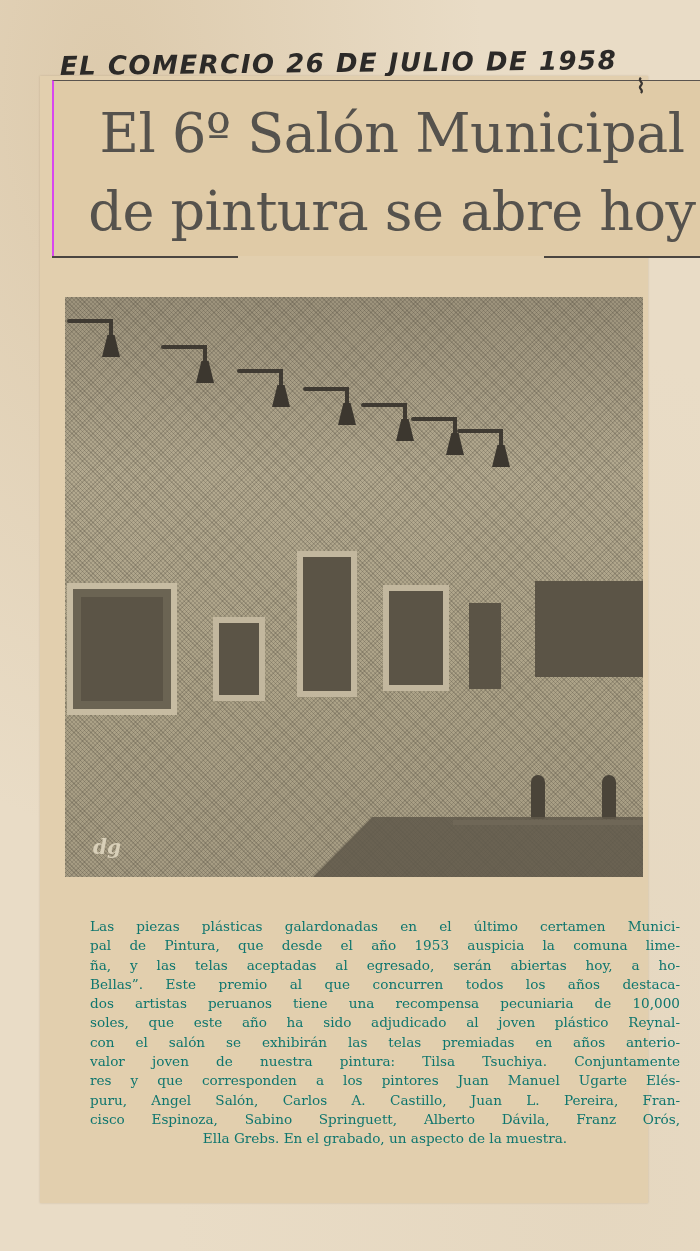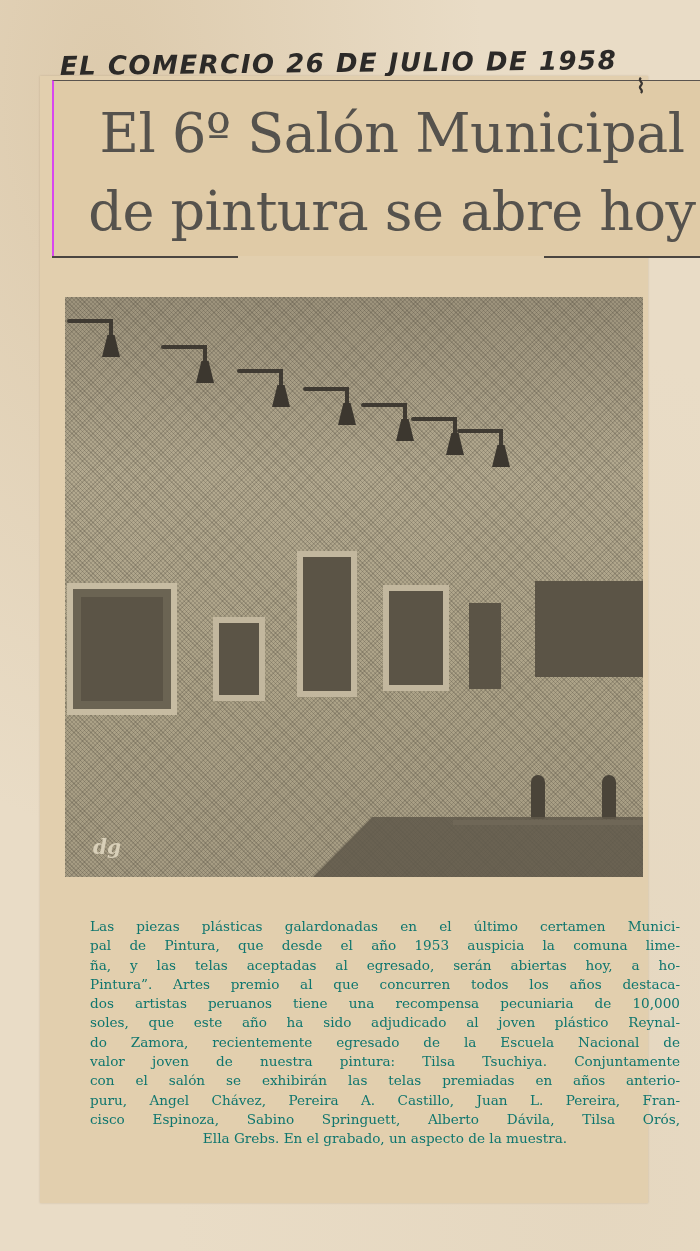--- a/index.html
+++ b/index.html
@@ -139,22 +139,22 @@
   <div class="pedestal" style="left:537px;top:478px;"></div>
   <div class="floor-edge"></div>
   <div class="floor"></div>
   <div class="sig">dg</div>
 </div>
 
 <div class="caption">
   <span class="line">Las piezas plásticas galardonadas en el último certamen Munici-</span>
   <span class="line">pal de Pintura, que desde el año 1953 auspicia la comuna lime-</span>
   <span class="line">ña, y las telas aceptadas al egresado, serán abiertas hoy, a ho-</span>
-  <span class="line">Pintura”. Artes premio al que concurren todos los años destaca-</span>
+  <span class="line">Bellas”. Este premio al que concurren todos los años destaca-</span>
   <span class="line">dos artistas peruanos tiene una recompensa pecuniaria de 10,000</span>
   <span class="line">soles, que este año ha sido adjudicado al joven plástico Reynal-</span>
-  <span class="line">do Zamora, recientemente egresado de la Escuela Nacional de</span>
+  <span class="line">con el salón se exhibirán las telas premiadas en años anterio-</span>
   <span class="line">valor joven de nuestra pintura: Tilsa Tsuchiya. Conjuntamente</span>
-  <span class="line">con el salón se exhibirán las telas premiadas en años anterio-</span>
-  <span class="line">puru, Angel Chávez, Pereira A. Castillo, Juan L. Pereira, Fran-</span>
-  <span class="line">cisco Espinoza, Sabino Springuett, Alberto Dávila,  Tilsa Orós,</span>
+  <span class="line">res y que corresponden a los pintores Juan Manuel Ugarte Elés-</span>
+  <span class="line">puru, Angel Salón, Carlos A. Castillo, Juan L. Pereira, Fran-</span>
+  <span class="line">cisco Espinoza, Sabino Springuett, Alberto Dávila,  Franz Orós,</span>
   <span class="line last">Ella Grebs. En el grabado, un aspecto de la muestra.</span>
 </div>
 
 </body></html>

